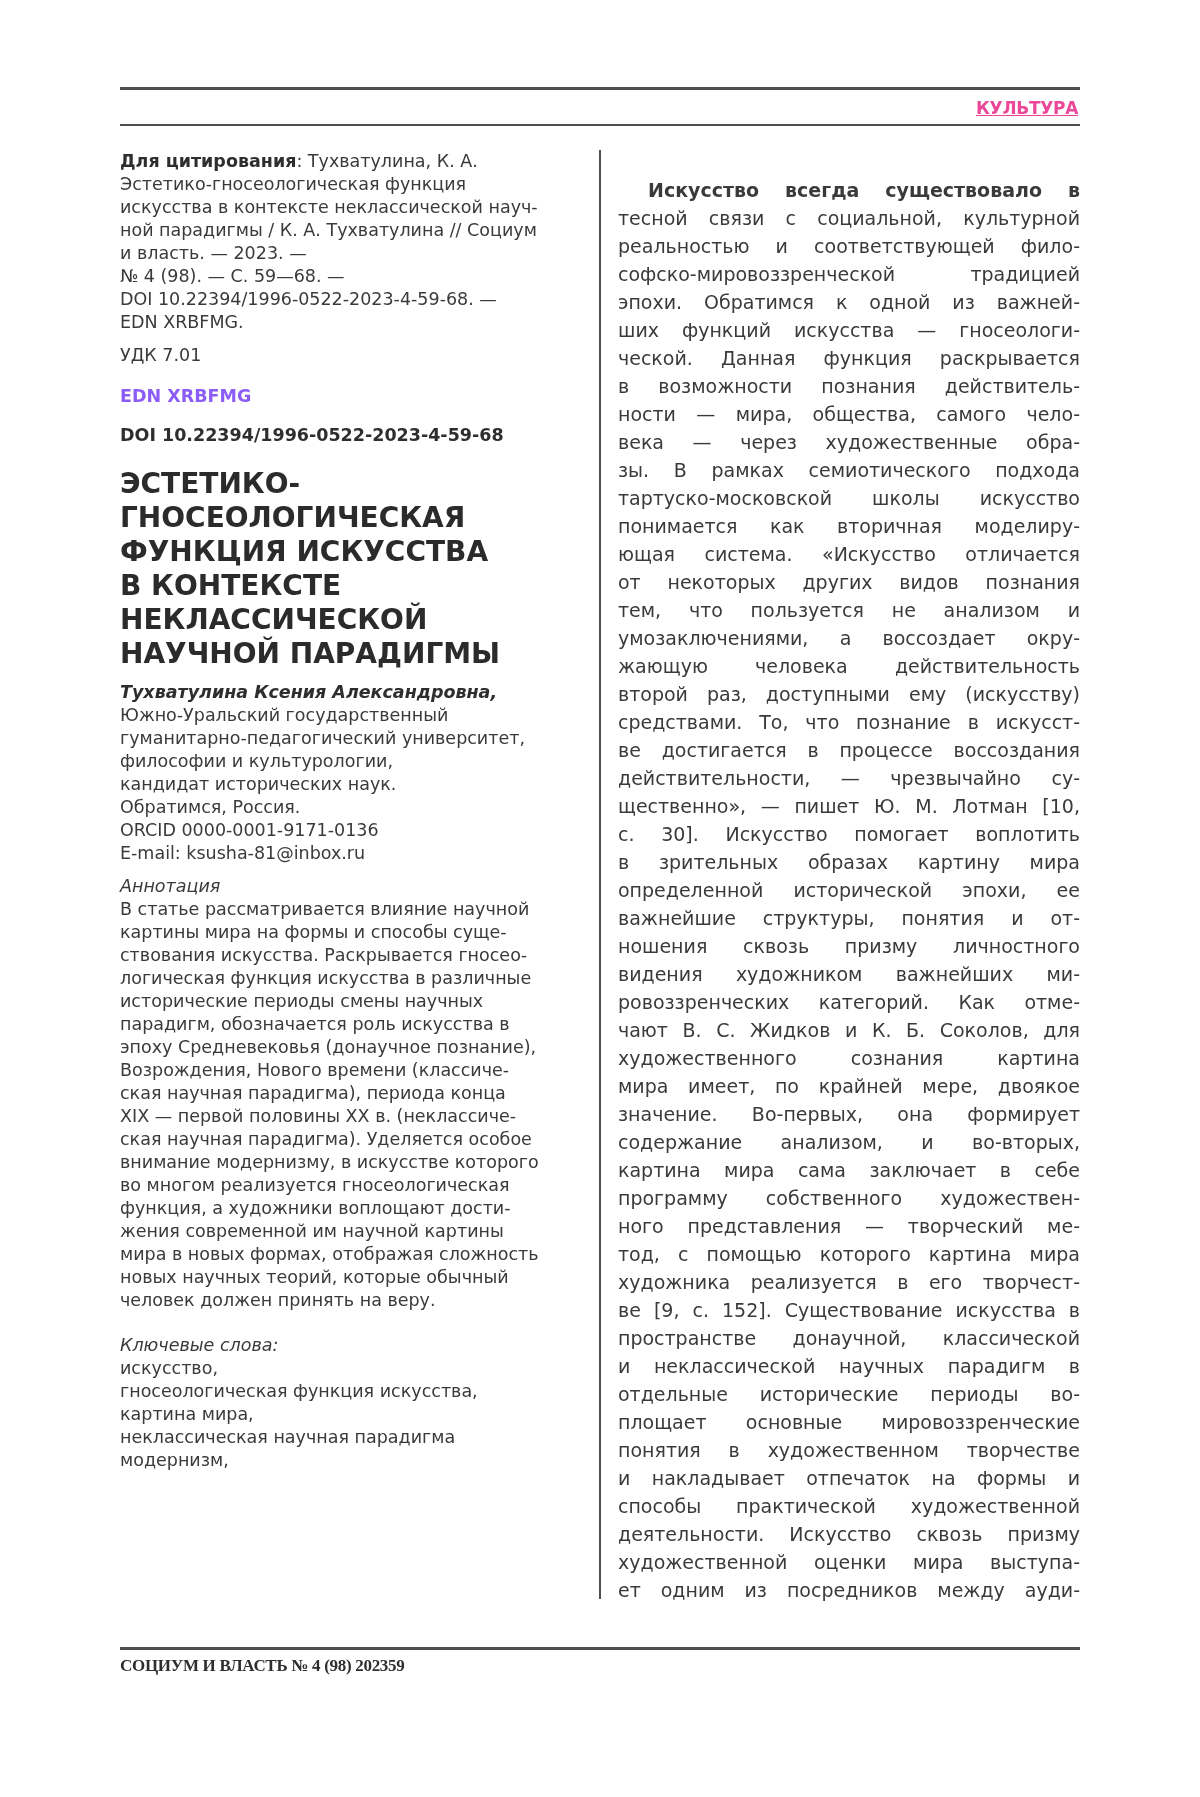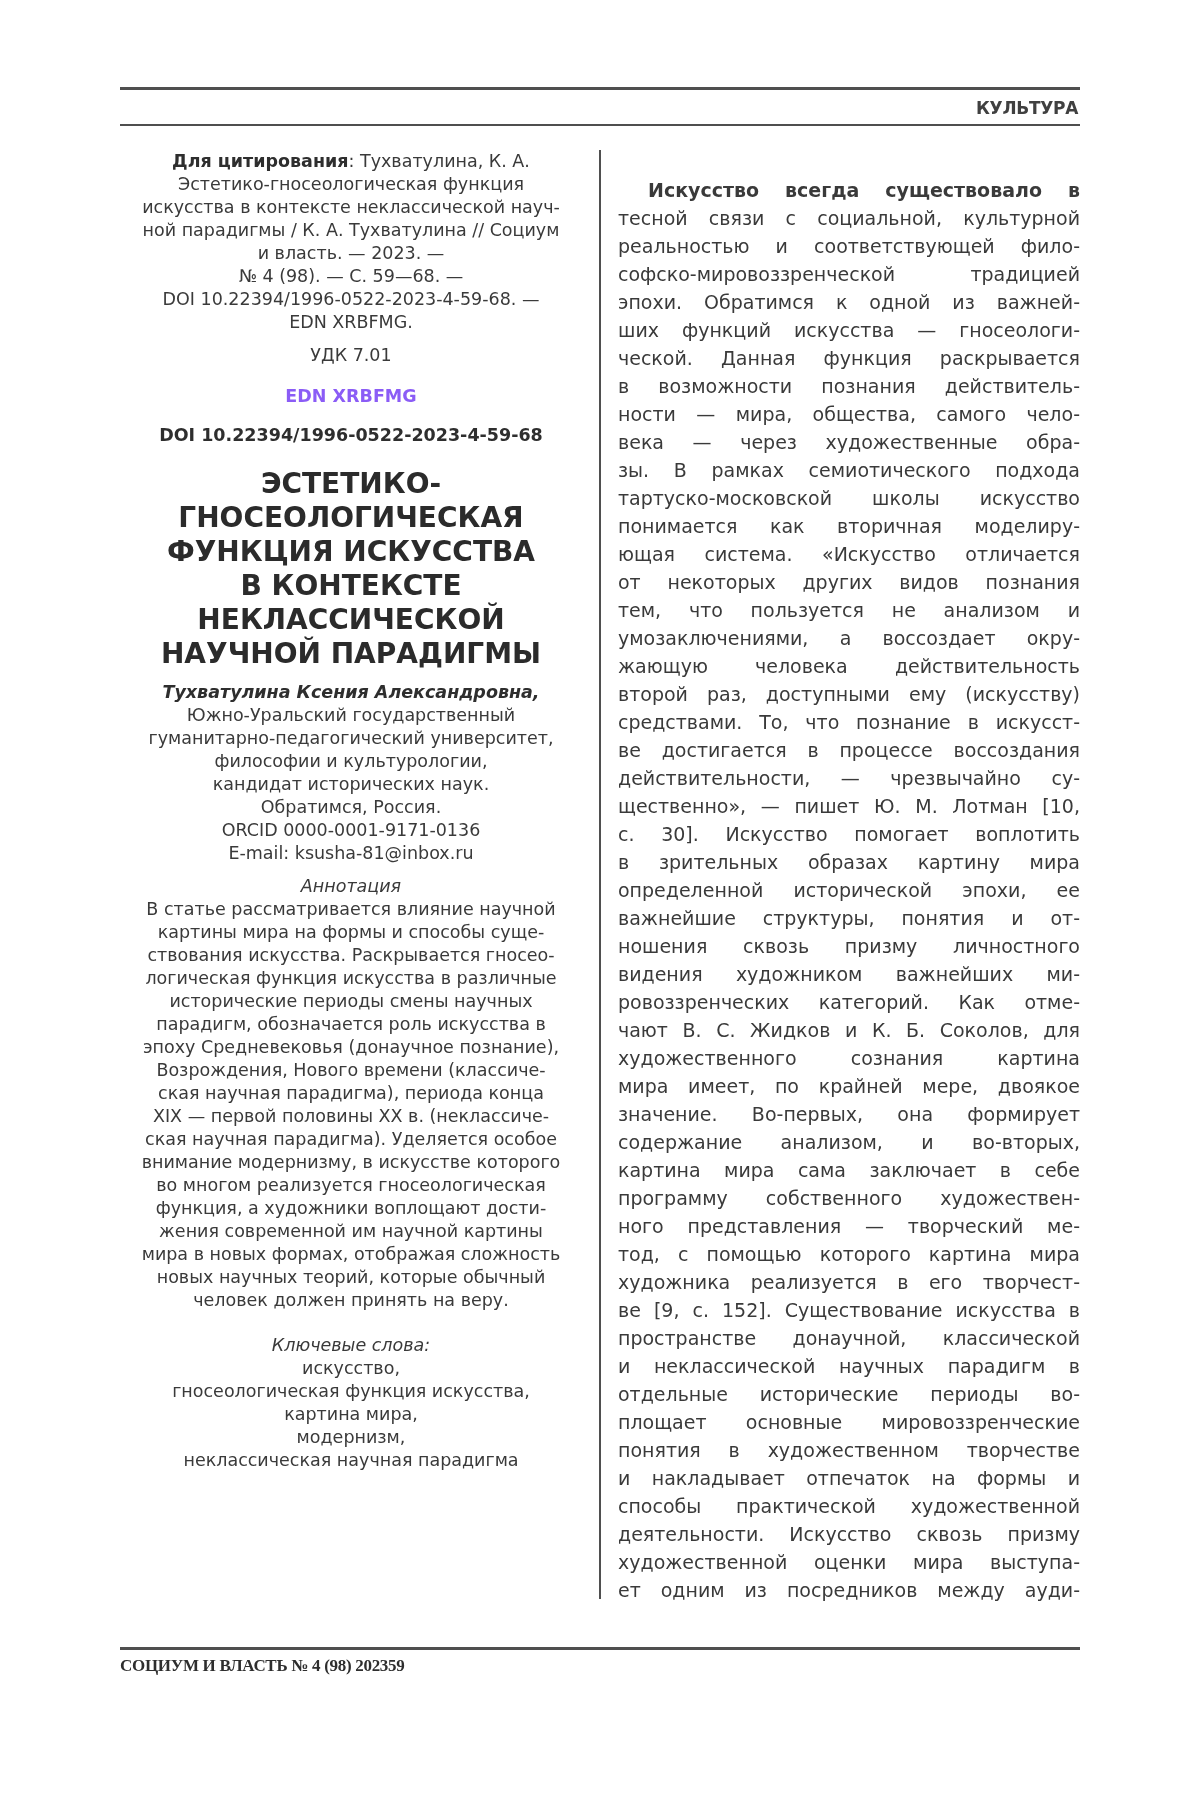--- a/index.html
+++ b/index.html
@@ -11,26 +11,26 @@
     background: #ffffff;
     font-family: "DejaVu Sans", "Liberation Sans", sans-serif;
     color: #3a3a3a;
     box-sizing: border-box;
     padding: 0 120px;
     overflow: hidden;
   }
   .toprule { position: absolute; top: 87px; left: 120px; right: 120px; height: 3px; background: #4f4f4f; }
   .header { position: absolute; top: 92px; left: 120px; right: 122px; height: 32px;
             display: flex; align-items: center; justify-content: flex-end; }
-  .section { font-size: 17px; font-weight: bold; color: #404040; letter-spacing: -0.3px; }
+  .section { font-size: 17px; font-weight: bold; color: #ec4899; letter-spacing: -0.3px; text-decoration: underline; }
   .midrule { position: absolute; top: 124px; left: 120px; right: 120px; height: 2px; background: #4f4f4f; }
 
   .columns { position: absolute; top: 150px; left: 120px; right: 120px;
              display: flex; align-items: stretch; }
-  .col-left  { width: 462px; flex: 0 0 462px; text-align: center; font-size: 17.5px; line-height: 23px; }
+  .col-left  { width: 462px; flex: 0 0 462px; text-align: left; font-size: 17.5px; line-height: 23px; }
   .divider   { flex: 0 0 2px; background: #4f4f4f; margin: 0 17px 5px 17px; }
   .col-right { width: 462px; flex: 0 0 462px; font-size: 19px; line-height: 28px; color: #3a3a3a; }
 
   .line { min-height: 23px; }
   .citation .line b { font-weight: bold; color: #2e2e2e; }
   .udc { margin-top: 10px; }
   .edn { margin-top: 18px; font-weight: bold; color: #8b5cf6; }
   .doi { margin-top: 16px; font-weight: bold; color: #2e2e2e; }
 
   .title { margin-top: 20px; font-weight: bold; color: #2b2b2b; font-size: 28px; line-height: 34px; }
@@ -118,22 +118,22 @@
           <div class="line">жения современной им научной картины</div>
           <div class="line">мира в новых формах, отображая сложность</div>
           <div class="line">новых научных теорий, которые обычный</div>
           <div class="line">человек должен принять на веру.</div>
         </div>
       <div class="kw-label line">Ключевые слова:</div>
       <div>
           <div class="line">искусство,</div>
           <div class="line">гносеологическая функция искусства,</div>
           <div class="line">картина мира,</div>
+          <div class="line">неклассическая научная парадигма</div>
           <div class="line">модернизм,</div>
-          <div class="line">неклассическая научная парадигма</div>
         </div>
     </div>
 
     <div class="divider"></div>
 
     <div class="col-right">
       <div class="paragraph">
           <div class="jline">Искусство всегда существовало в</div>
           <div class="jline">тесной связи с социальной, культурной</div>
           <div class="jline">реальностью и соответствующей фило-</div>

